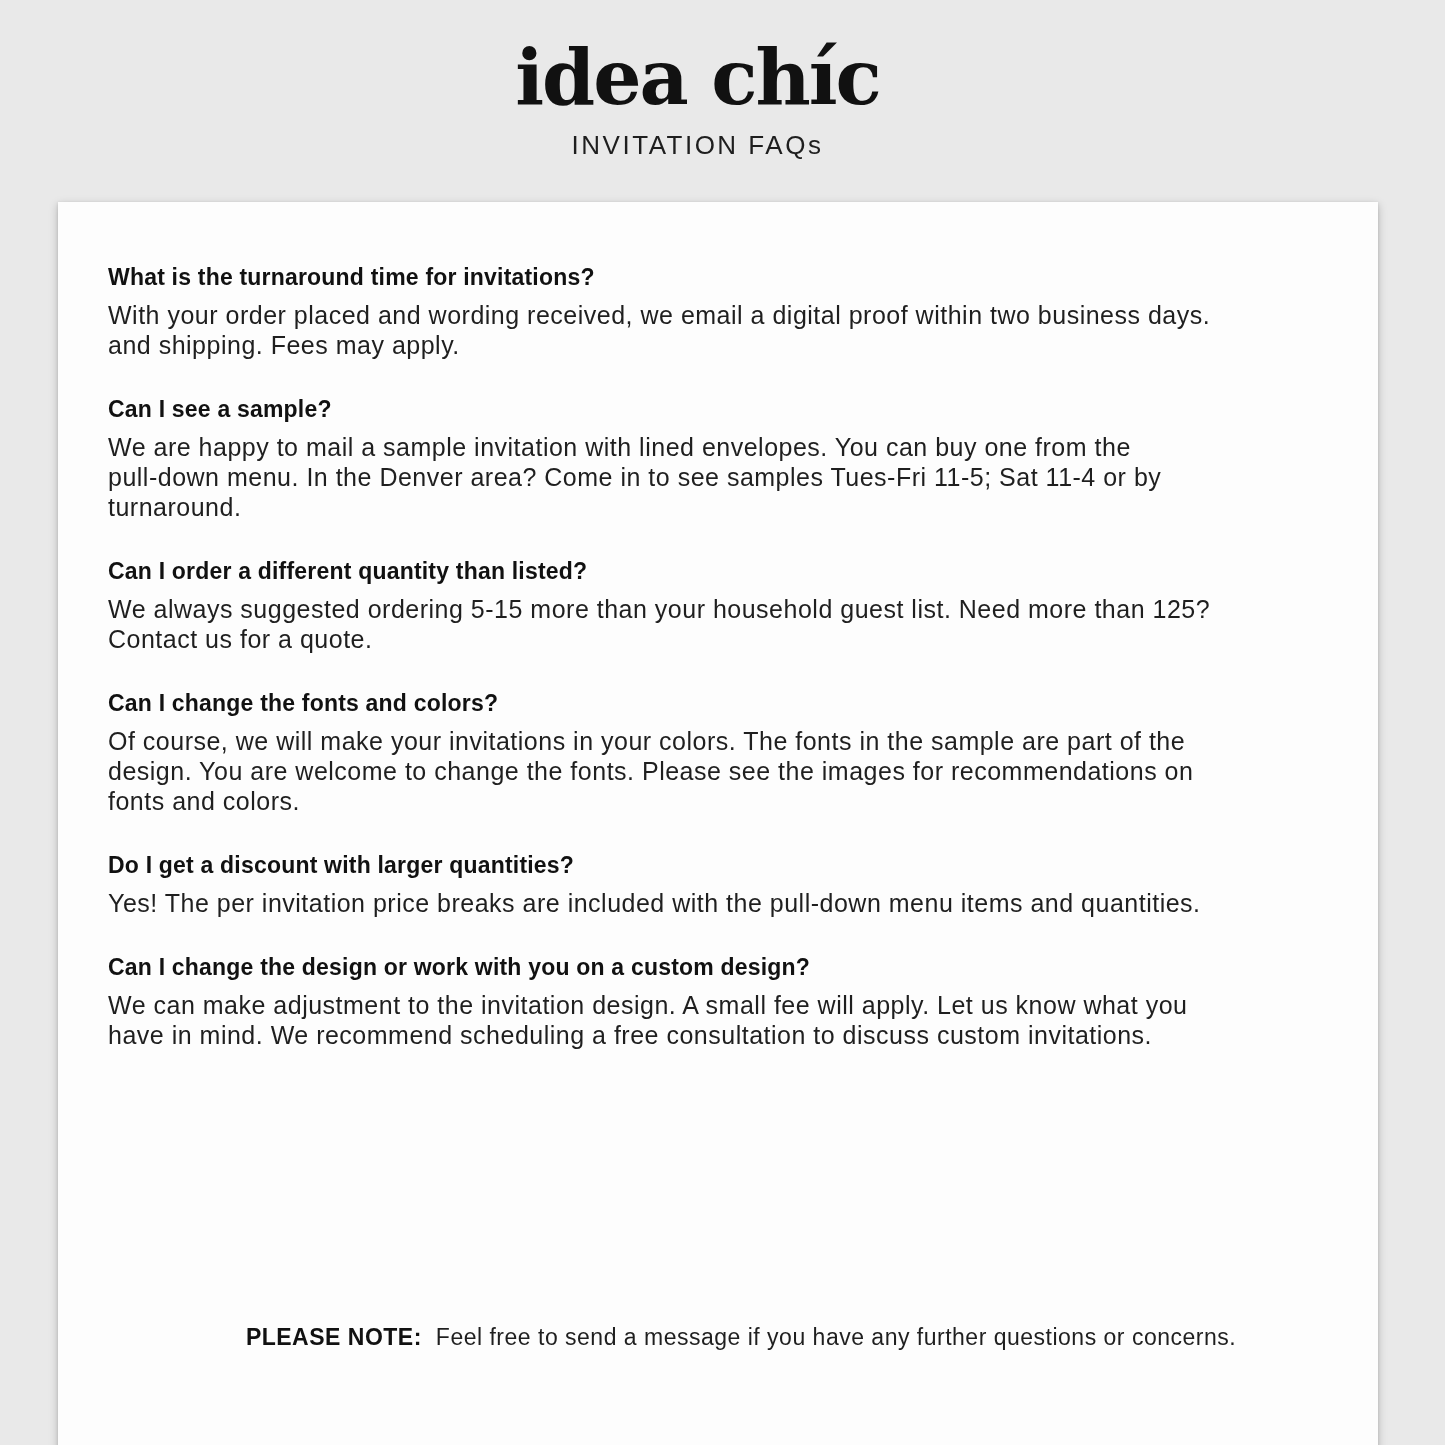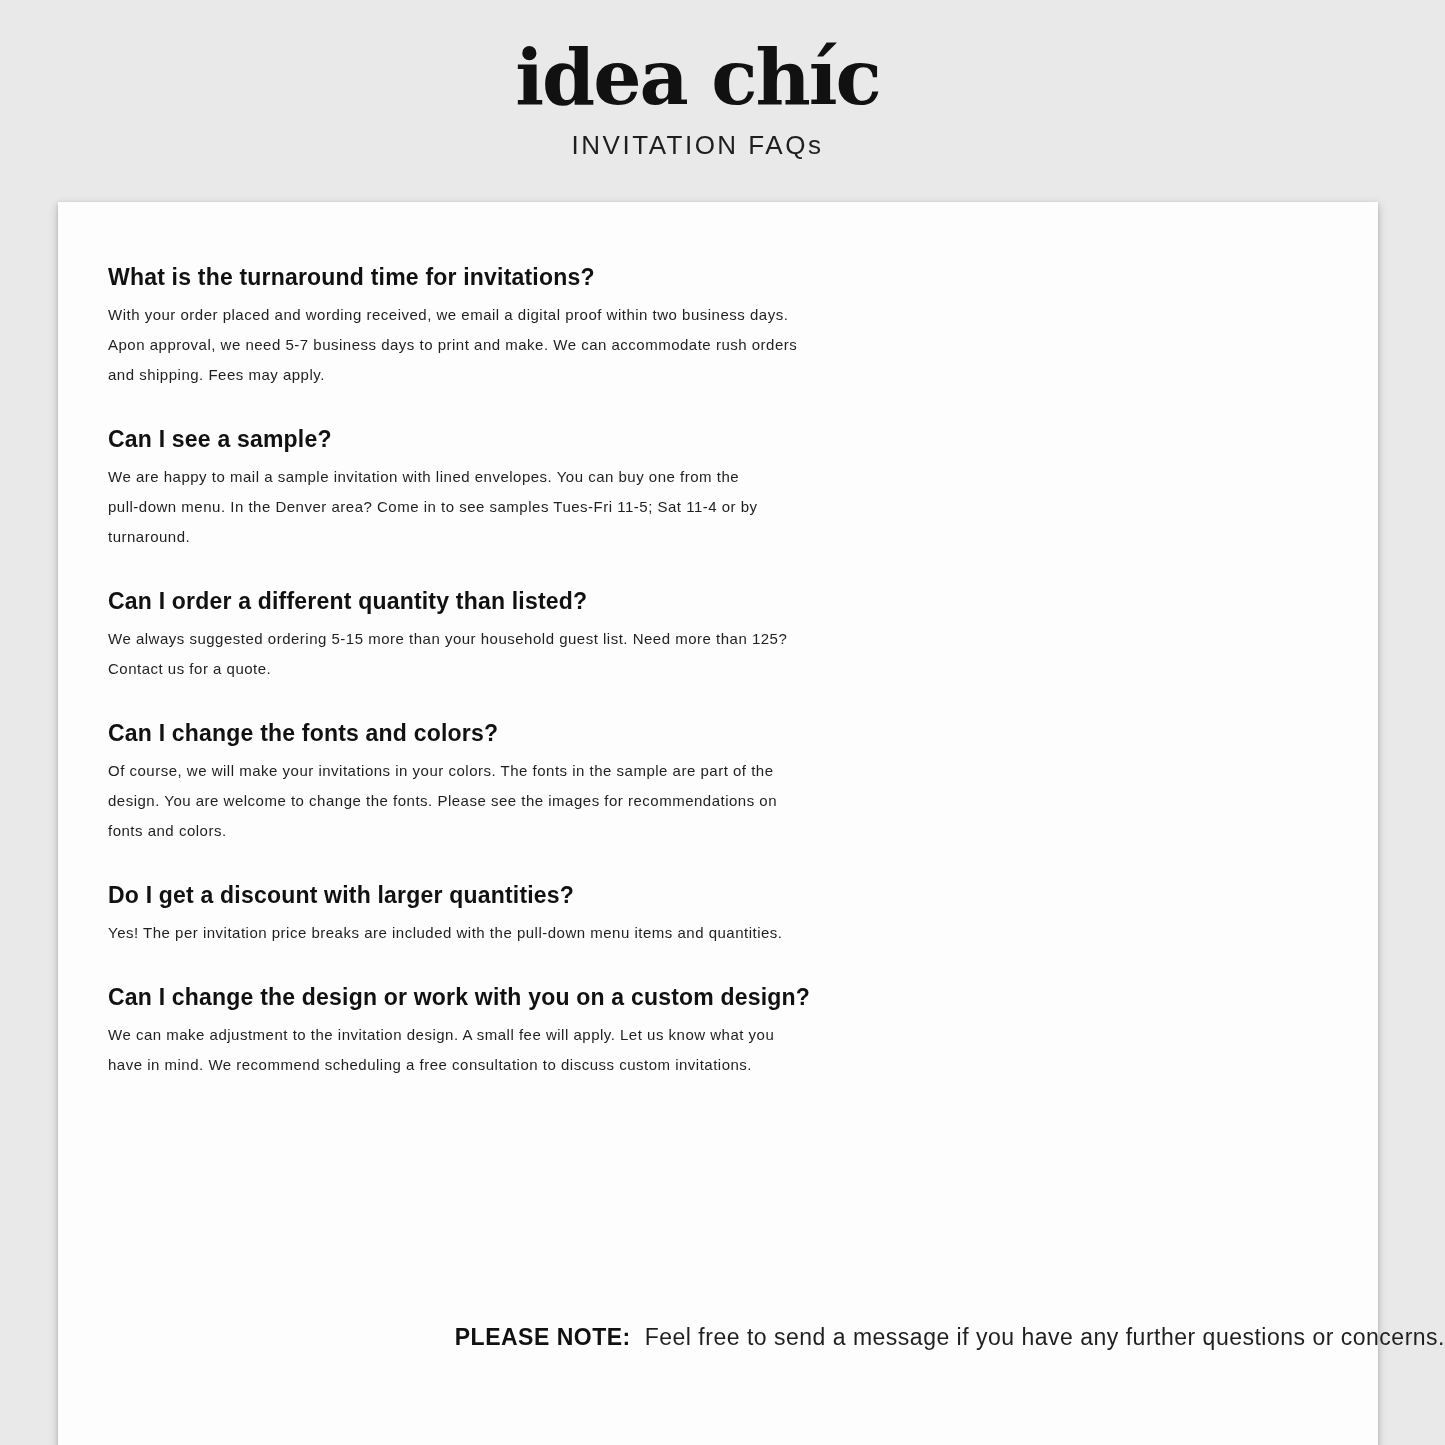--- a/index.html
+++ b/index.html
@@ -46,32 +46,32 @@
   .faq-item { margin-bottom: 34px; }
   .faq-question {
     font-size: 23px;
     font-weight: 700;
     line-height: 30px;
     letter-spacing: 0.2px;
     color: #111111;
     margin-bottom: 8px;
   }
   .answer-line {
-    font-size: 15px;
+    font-size: 25px;
     line-height: 30px;
     letter-spacing: 0.5px;
     color: #1f1f1f;
     white-space: nowrap;
   }
   .footer-note {
     position: absolute;
     top: 1322px;
     left: 0;
     width: 100%;
-    text-align: right;
+    text-align: center;
     font-size: 23px;
     line-height: 30px;
     letter-spacing: 0.5px;
     color: #1f1f1f;
     padding-left: 37px;
   }
   .note-label { font-weight: 700; color: #111111; margin-right: 14px; }
 </style>
 </head>
 <body>
@@ -80,21 +80,20 @@
   <div class="brand">idea chíc</div>
   <div class="subtitle">INVITATION FAQs</div>
 </div>
 
 <div class="faq-card">
 
   <div class="faq-item">
     <div class="faq-question">What is the turnaround time for invitations?</div>
     <div class="faq-answer">
       <div class="answer-line">With your order placed and wording received, we email a digital proof within two business days.</div>
-      <div class="answer-line">Apon approval, we need 5-7 business days to print and make. We can accommodate rush orders</div>
       <div class="answer-line">and shipping. Fees may apply.</div>
     </div>
   </div>
 
   <div class="faq-item">
     <div class="faq-question">Can I see a sample?</div>
     <div class="faq-answer">
       <div class="answer-line">We are happy to mail a sample invitation with lined envelopes. You can buy one from the</div>
       <div class="answer-line">pull-down menu. In the Denver area? Come in to see samples Tues-Fri 11-5; Sat 11-4 or by</div>
       <div class="answer-line">turnaround.</div>

